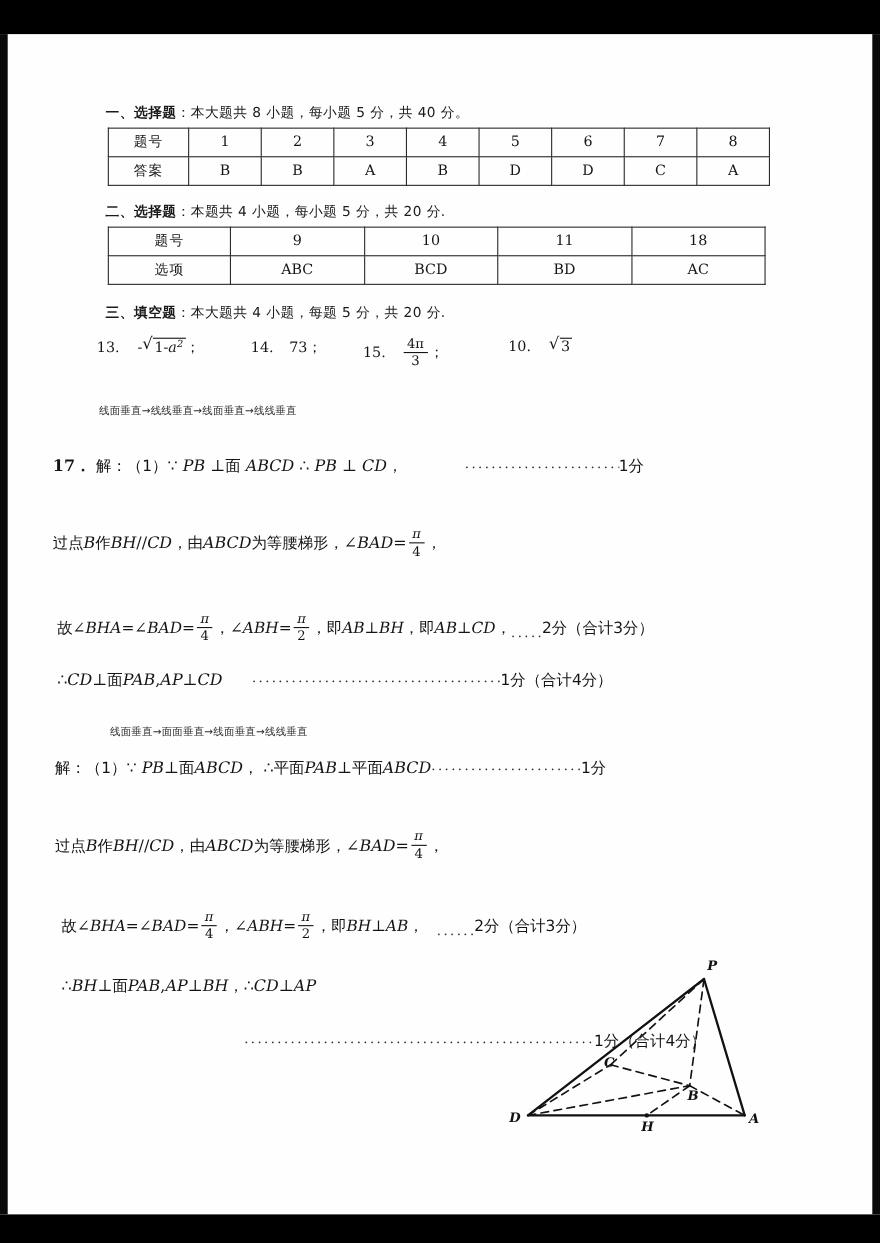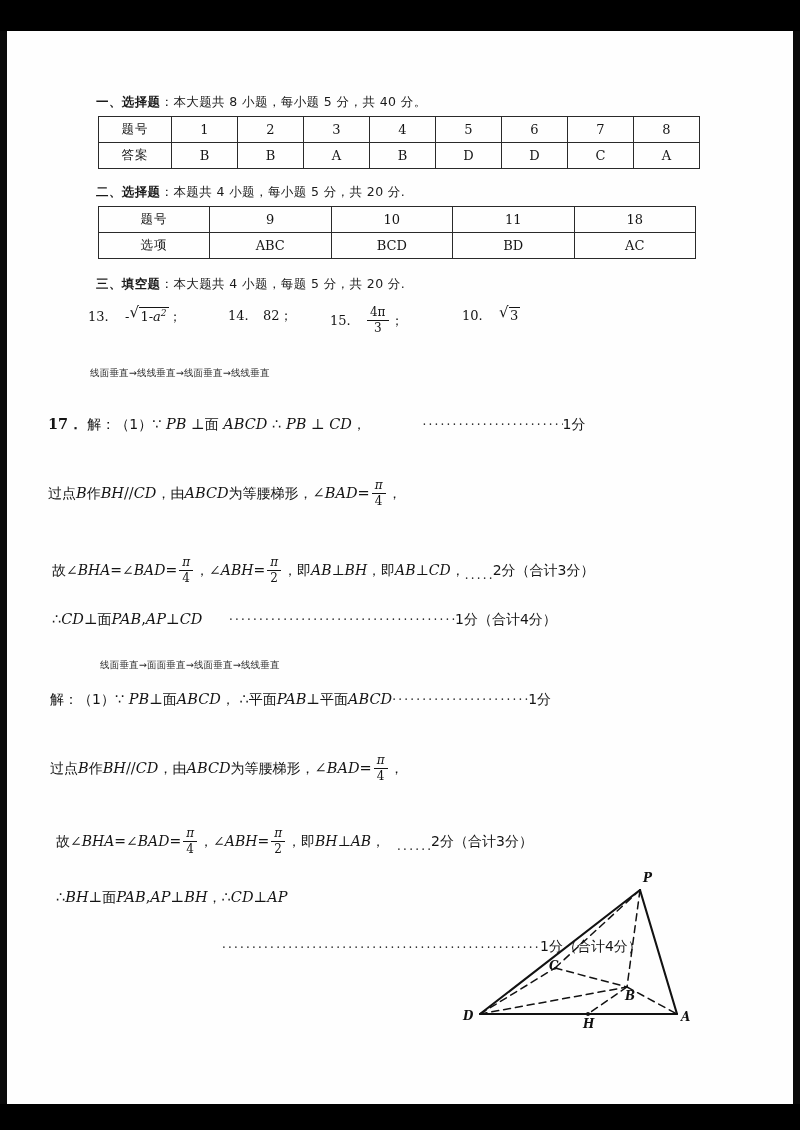--- a/index.html
+++ b/index.html
@@ -293,21 +293,21 @@
 
     <div class="blankrow" style="left:88px; top:307px;">
       <span class="num">13.</span>
       <span style="display:inline-block; width:8px;"></span>
       <span>-</span><span class="radical"><span class="rad-body"><span>1-</span><span class="mi">a</span><sup class="exp">2</sup></span></span><span>；</span>
     </div>
 
     <div class="blankrow" style="left:228px; top:307px;">
       <span class="num">14.</span>
       <span style="display:inline-block; width:6px;"></span>
-      <span>82</span><span>；</span>
+      <span>73</span><span>；</span>
     </div>
 
     <div class="blankrow" style="left:330px; top:307px;">
       <span class="num">15.</span>
       <span style="display:inline-block; width:6px;"></span>
       <span class="frac upr">
         <span class="fnum">4π</span>
         <span class="fden">3</span>
       </span><span>；</span>
     </div>

